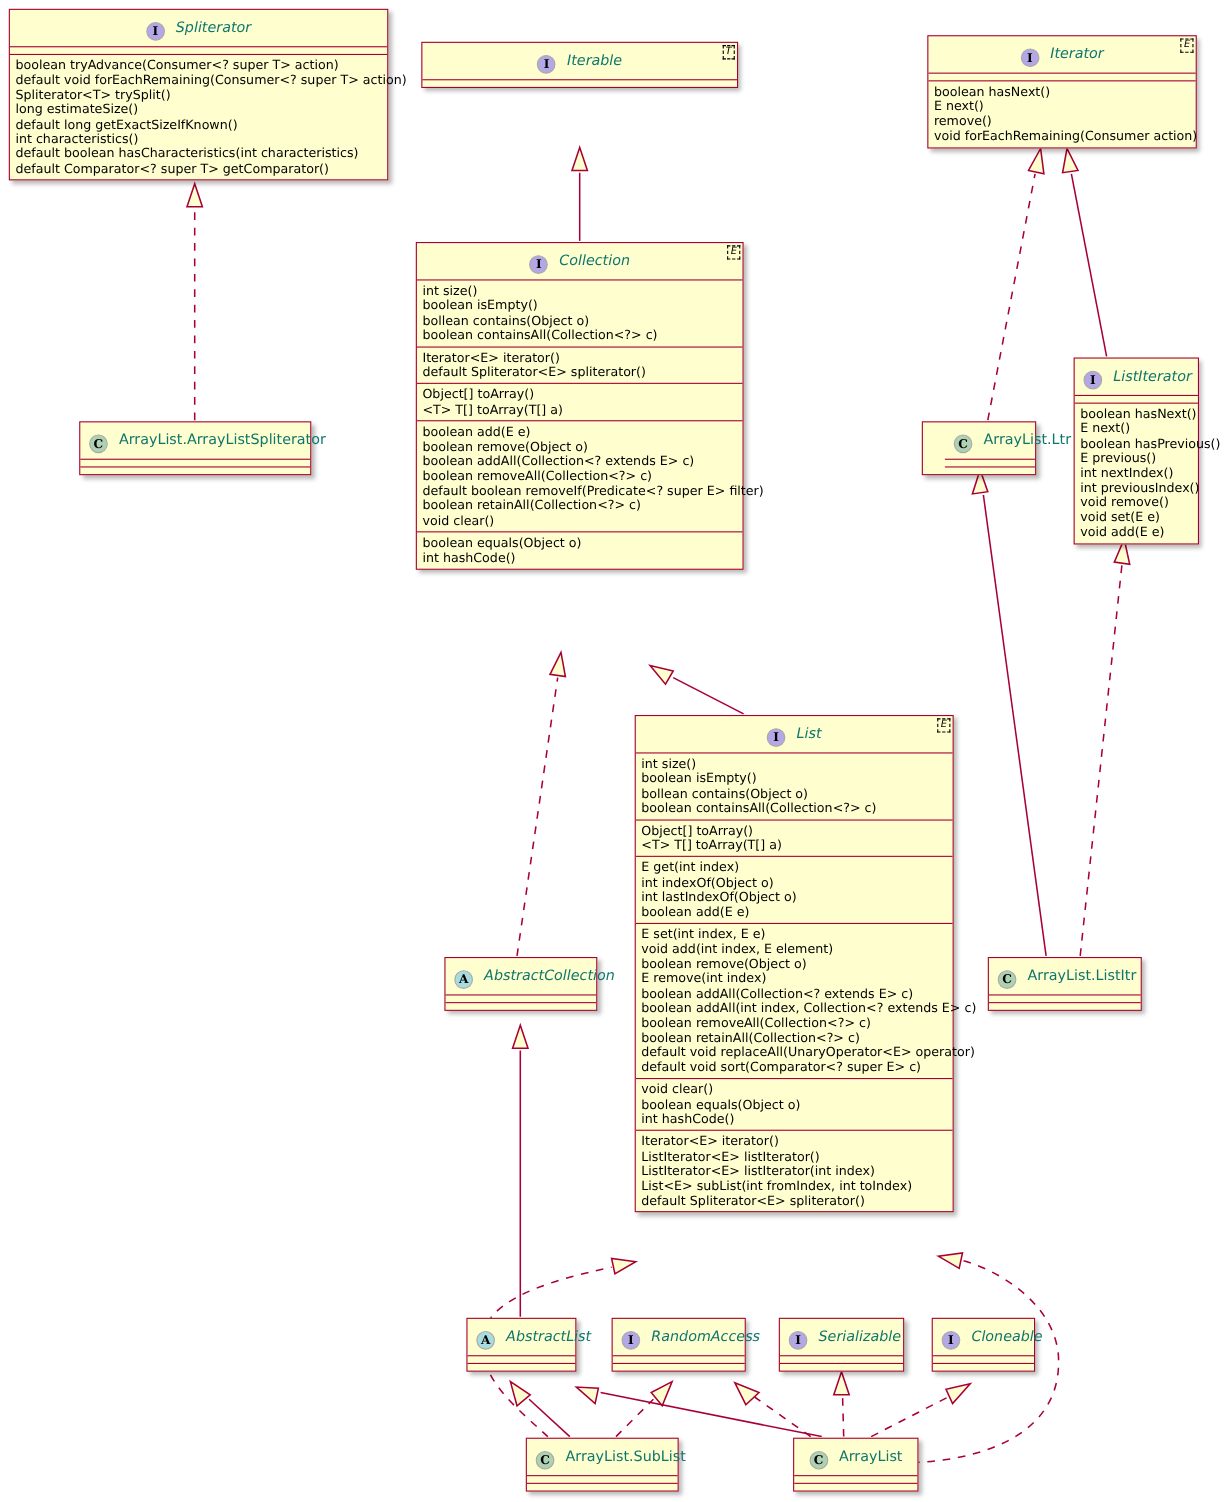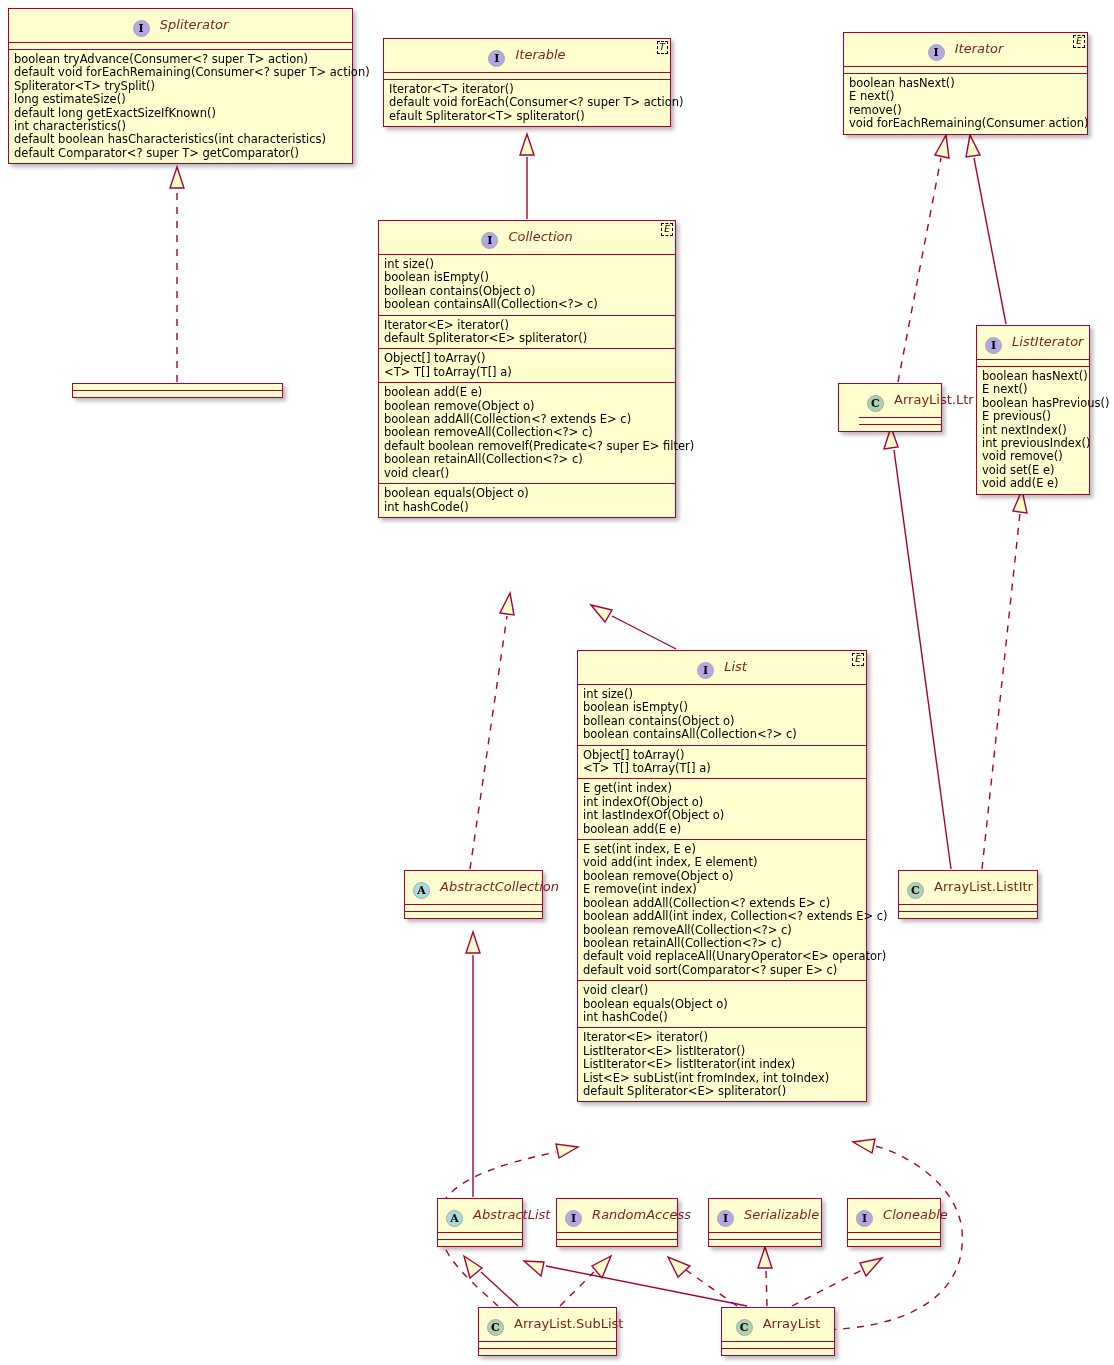--- a/index.html
+++ b/index.html
@@ -56,21 +56,21 @@
     font-family: "DejaVu Serif", "Liberation Serif", serif;
     color: #000000;
     vertical-align: -3px;
     margin-right: 5px;
   }
   .icon-I { background: #B4A7E5; border: 1px solid #A9A9A9; }
   .icon-C { background: #ADD1B2; border: 1px solid #A9A9A9; }
   .icon-A { background: #A9DCDF; border: 1px solid #A9A9A9; }
   .uml-name {
     font-size: 13px;
-    color: #7f1d1d;
+    color: #0f766e;
   }
   .uml-name.italic { font-style: italic; }
   .generic-badge {
     position: absolute;
     top: 2px;
     right: 2px;
     font-size: 9px;
     font-style: italic;
     padding: 0 2px 0 2px;
     border: 1px dashed #000000;
@@ -94,21 +94,21 @@
   #node-spliterator       { left: 8px;   top: 8px;   width: 345px; }
   #node-iterable          { left: 383px; top: 38px;  width: 288px; }
   #node-iterator          { left: 843px; top: 32px;  width: 245px; }
   #node-arraylistsplit    { left: 72px;  top: 383px; width: 211px; }
   #node-collection        { left: 378px; top: 220px; width: 298px; }
   #node-listiterator      { left: 976px; top: 325px; width: 114px; }
   #node-arraylistltr      { left: 838px; top: 383px; width: 104px; padding-left: 20px; }
   #node-list              { left: 577px; top: 650px; width: 290px; }
   #node-abstractcollection{ left: 404px; top: 870px; width: 139px; }
   #node-arraylistlistitr  { left: 898px; top: 870px; width: 140px; }
-  #node-abstractlist      { left: 437px; top: 1198px; width: 86px; }
+  #node-abstractlist      { left: 424px; top: 1198px; width: 100px; }
   #node-randomaccess      { left: 556px; top: 1198px; width: 122px; }
   #node-serializable      { left: 708px; top: 1198px; width: 114px; }
   #node-cloneable         { left: 847px; top: 1198px; width: 94px; }
   #node-arraylistsublist  { left: 478px; top: 1307px; width: 139px; }
   #node-arraylist         { left: 721px; top: 1307px; width: 114px; }
 </style>
 </head>
 <body>
 
 <div id="canvas">
@@ -222,43 +222,42 @@
     </div>
   </div>
 
   <div class="uml-class" id="node-iterable">
     <div class="uml-header">
       <span class="stereo-icon icon-I">I</span>
       <span class="uml-name italic">Iterable</span>
       <span class="generic-badge">T</span>
     </div>
     <div class="uml-compartment empty"></div>
-    <div class="uml-compartment">
-      <div class="member">Iterator&lt;T&gt; iterator()</div>
-      <div class="member">default void forEach(Consumer&lt;? super T&gt; action)</div>
-      <div class="member">efault Spliterator&lt;T&gt; spliterator()</div>
-    </div>
   </div>
 
   <div class="uml-class" id="node-iterator">
     <div class="uml-header">
       <span class="stereo-icon icon-I">I</span>
       <span class="uml-name italic">Iterator</span>
       <span class="generic-badge">E</span>
     </div>
     <div class="uml-compartment empty"></div>
     <div class="uml-compartment">
       <div class="member">boolean hasNext()</div>
       <div class="member">E next()</div>
       <div class="member">remove()</div>
       <div class="member">void forEachRemaining(Consumer action)</div>
     </div>
   </div>
 
   <div class="uml-class" id="node-arraylistsplit">
+    <div class="uml-header">
+      <span class="stereo-icon icon-C">C</span>
+      <span class="uml-name">ArrayList.ArrayListSpliterator</span>
+    </div>
     <div class="uml-compartment empty"></div>
     <div class="uml-compartment empty"></div>
   </div>
 
   <div class="uml-class" id="node-collection">
     <div class="uml-header">
       <span class="stereo-icon icon-I">I</span>
       <span class="uml-name italic">Collection</span>
       <span class="generic-badge">E</span>
     </div>

